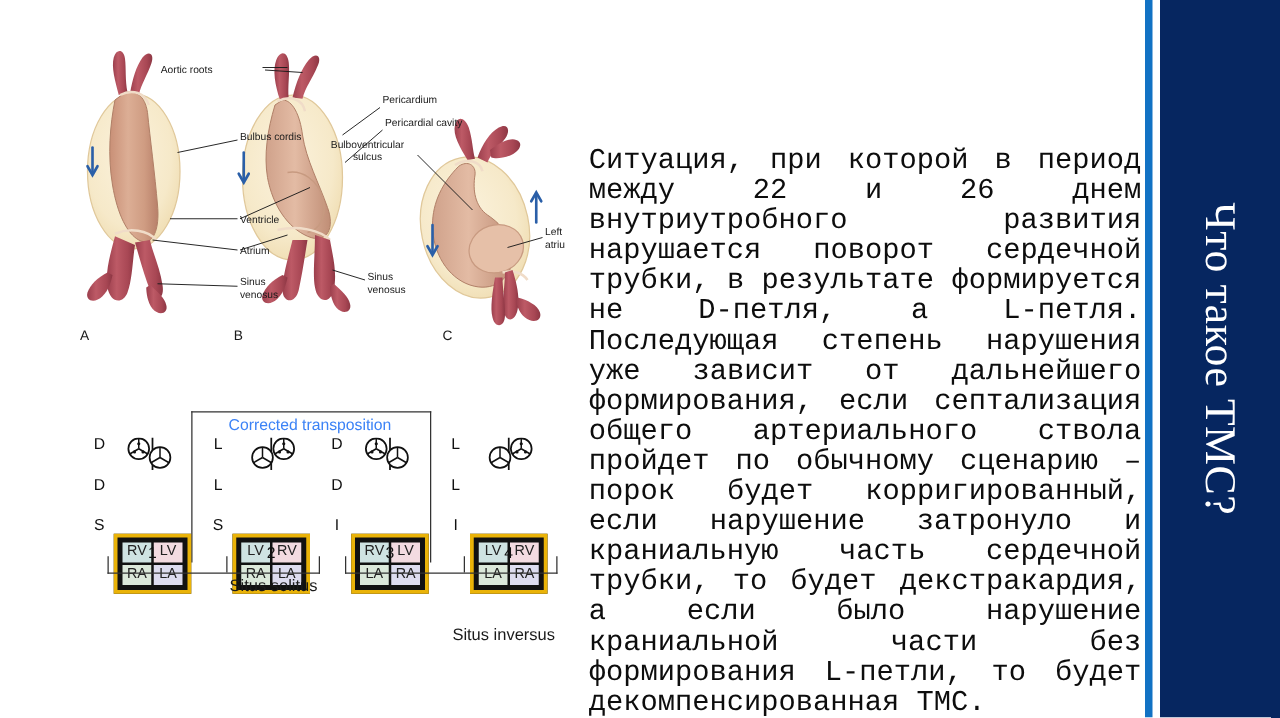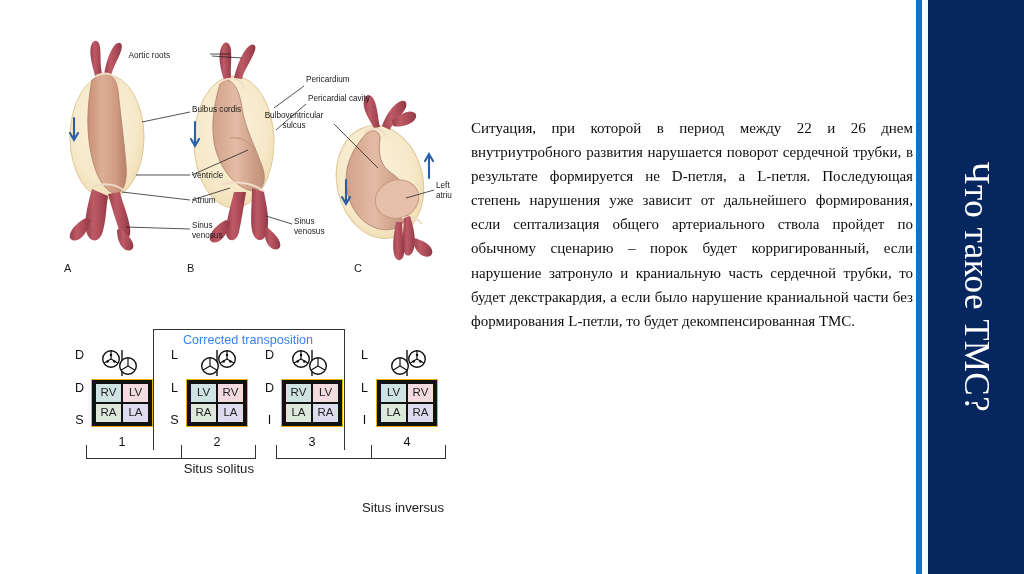--- a/index.html
+++ b/index.html
@@ -27,22 +27,22 @@
     display:flex;align-items:center;justify-content:center;
     color:#ffffff;
     font-family:"Liberation Serif",serif;
     font-size:35px;letter-spacing:.5px;white-space:nowrap;
     pointer-events:none;
   }
 
   
   .body-text{
     position:absolute;left:471px;top:116px;width:442px;
-    font-family:Liberation Serif, serif;
-    font-size:15px;line-height:24.1px;color:#0d0d0d;
+    font-family:Liberation Mono, monospace;
+    font-size:23px;line-height:24.1px;color:#0d0d0d;
     text-align:justify;text-justify:inter-word;
     -webkit-hyphens:none;hyphens:none;
   }
 
   
   .embryo-fig{position:absolute;left:62px;top:32px;width:390px;height:250px;}
   .embryo-fig svg{display:block;}
   .emb-label{font-family:"Liberation Sans",sans-serif;font-size:8.2px;fill:#1a1a1a;}
   .emb-letter{font-family:"Liberation Sans",sans-serif;font-size:11px;fill:#1a1a1a;}
   .leader{stroke:#1a1a1a;stroke-width:.75px;fill:none;}
@@ -63,23 +63,23 @@
     position:absolute;left:91px;top:27px;width:190px;text-align:center;
     font-size:12.6px;color:#3b82f6;
   }
 
   .panel{position:absolute;}
   .valves{position:absolute;width:52px;height:26px;left:50%;margin-left:-26px;top:-29px;}
   .valves svg{display:block;}
 
   .heartbox{
     position:relative;width:62px;height:48px;
-    background:#111;border:1px solid #eab308;
+    background:#111;border:3px solid #eab308;
     display:grid;grid-template-columns:1fr 1fr;grid-template-rows:1fr 1fr;
-    gap:2px;padding:4px;box-sizing:border-box;
+    gap:2px;padding:4px;box-sizing:border-box;margin-top:48px;
   }
   .cell{
     display:flex;align-items:center;justify-content:center;
     font-size:11.5px;font-weight:400;color:#222;
     font-family:"Liberation Sans",sans-serif;line-height:1;
   }
   .c-rv{background:#cfe3e2;}
   .c-lv{background:#f3dbe1;}
   .c-ra{background:#dbe8da;}
   .c-la{background:#dddcef;}

